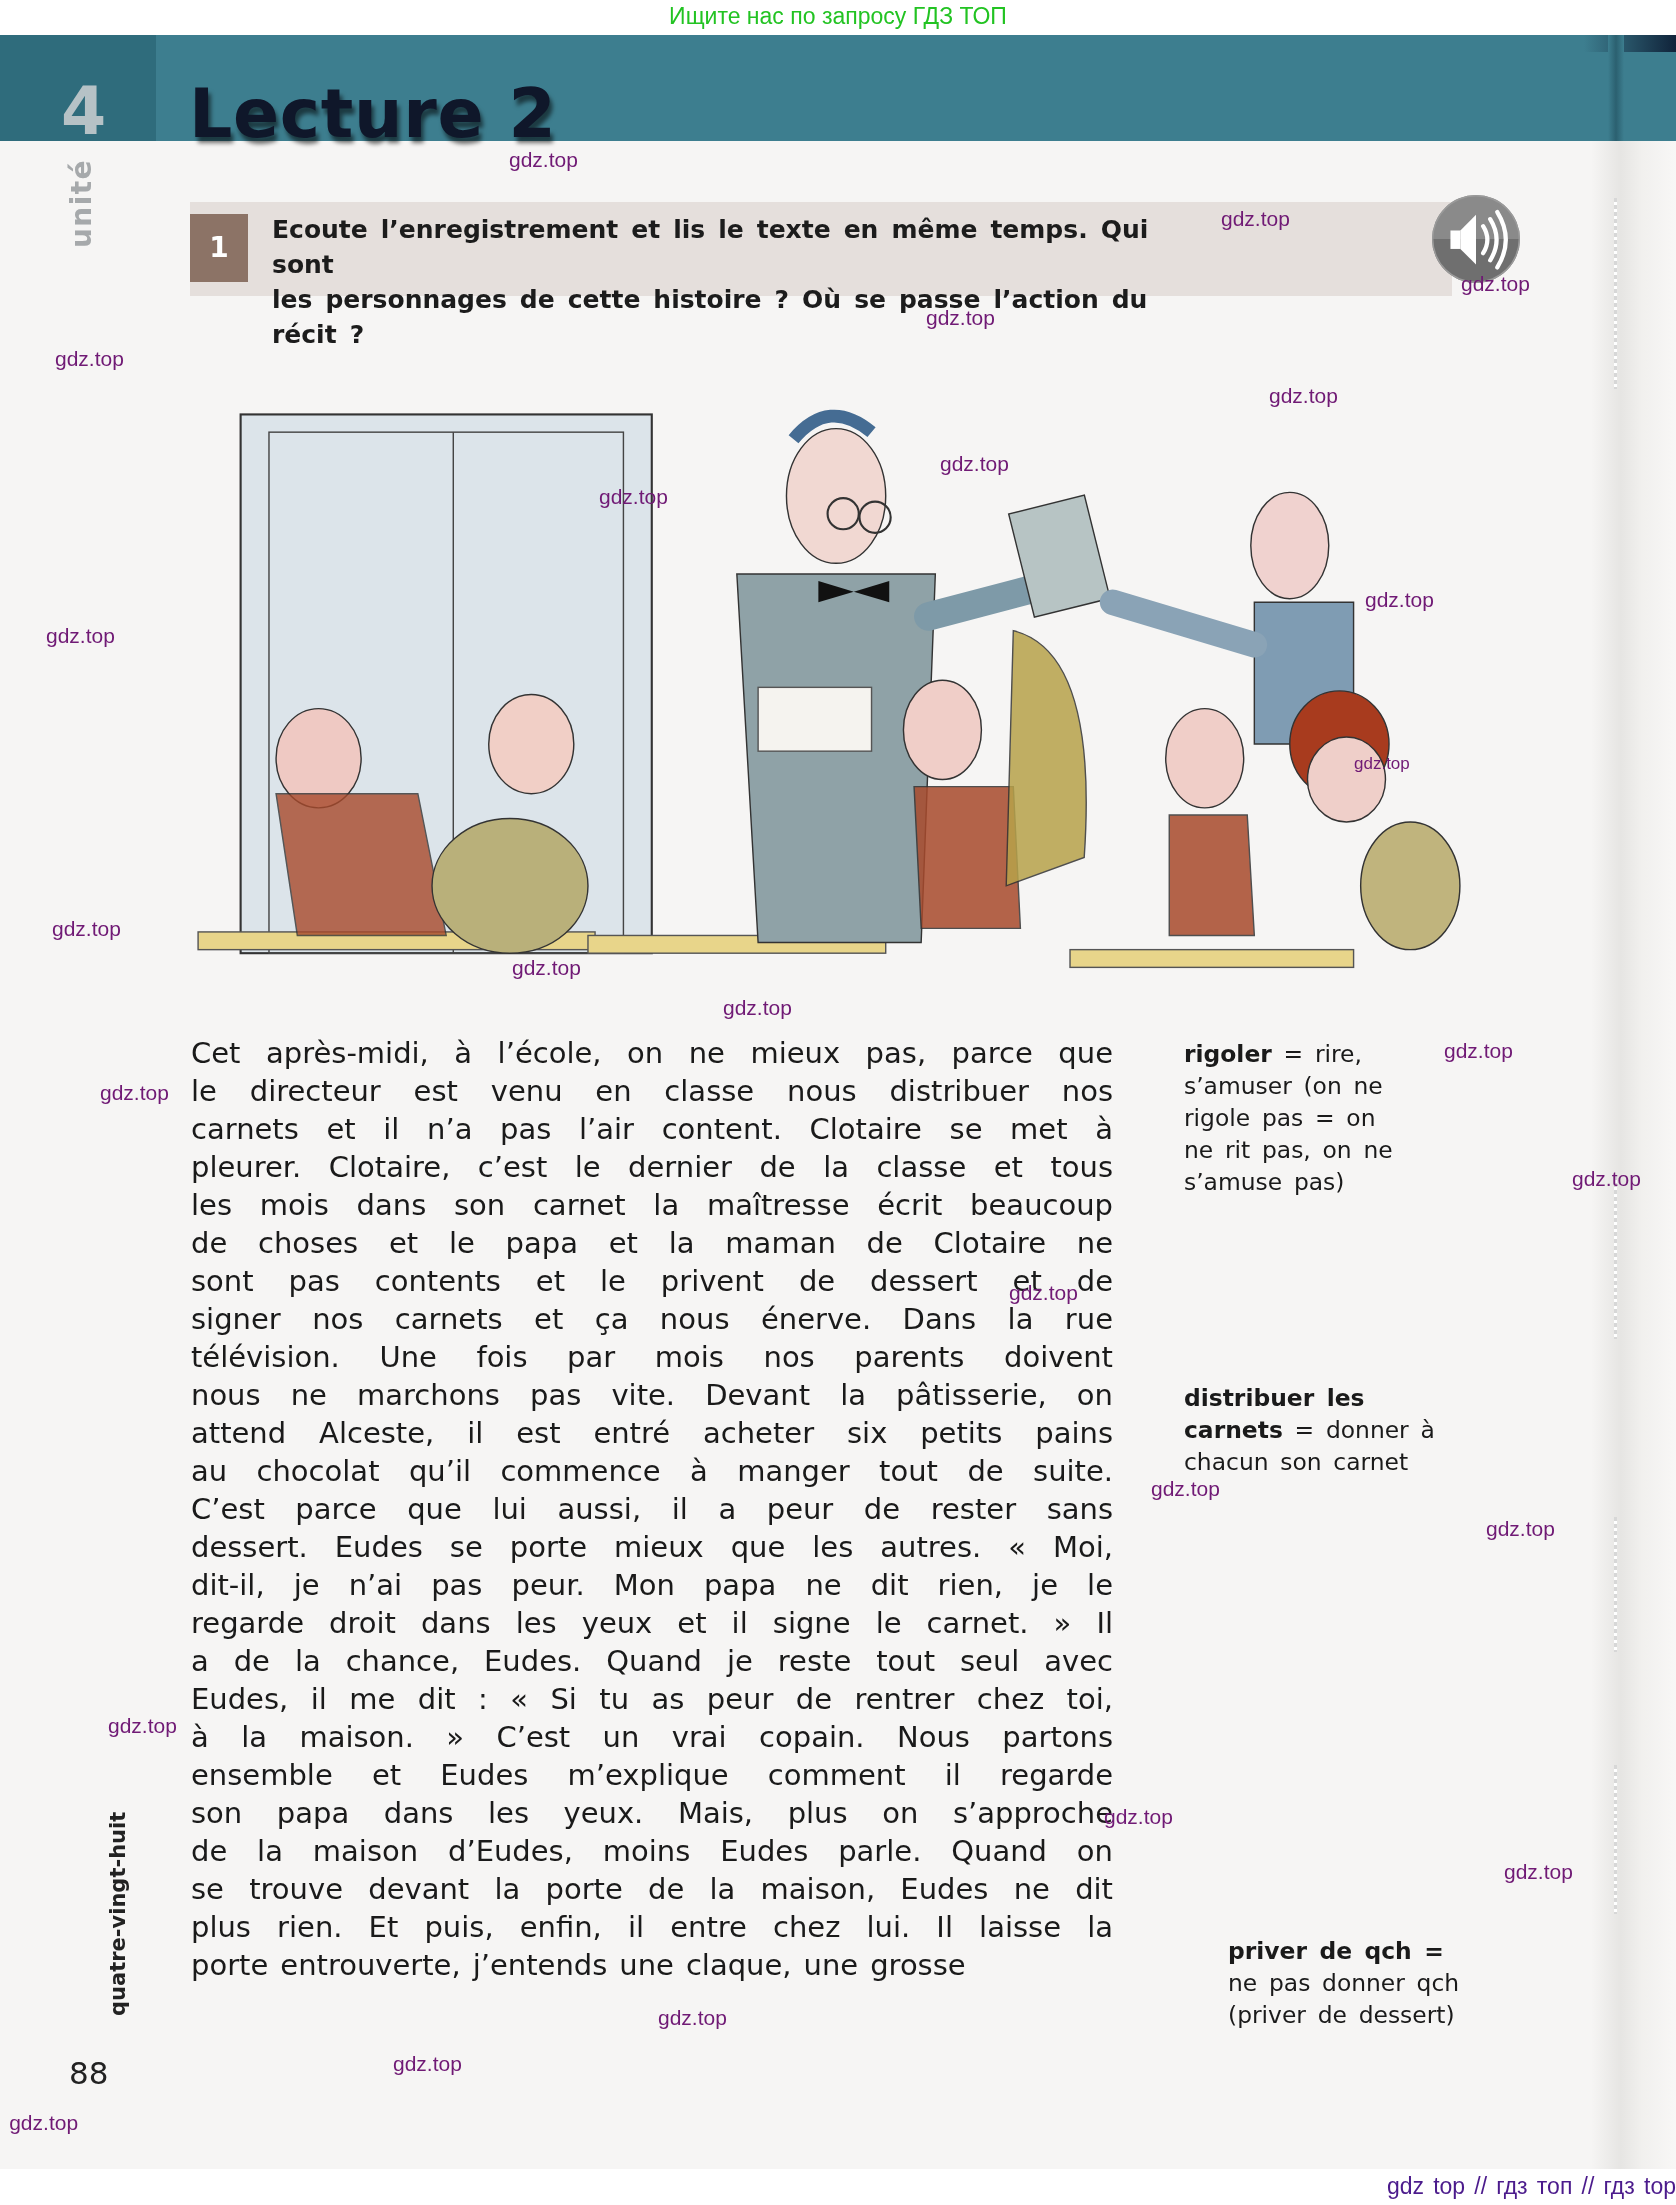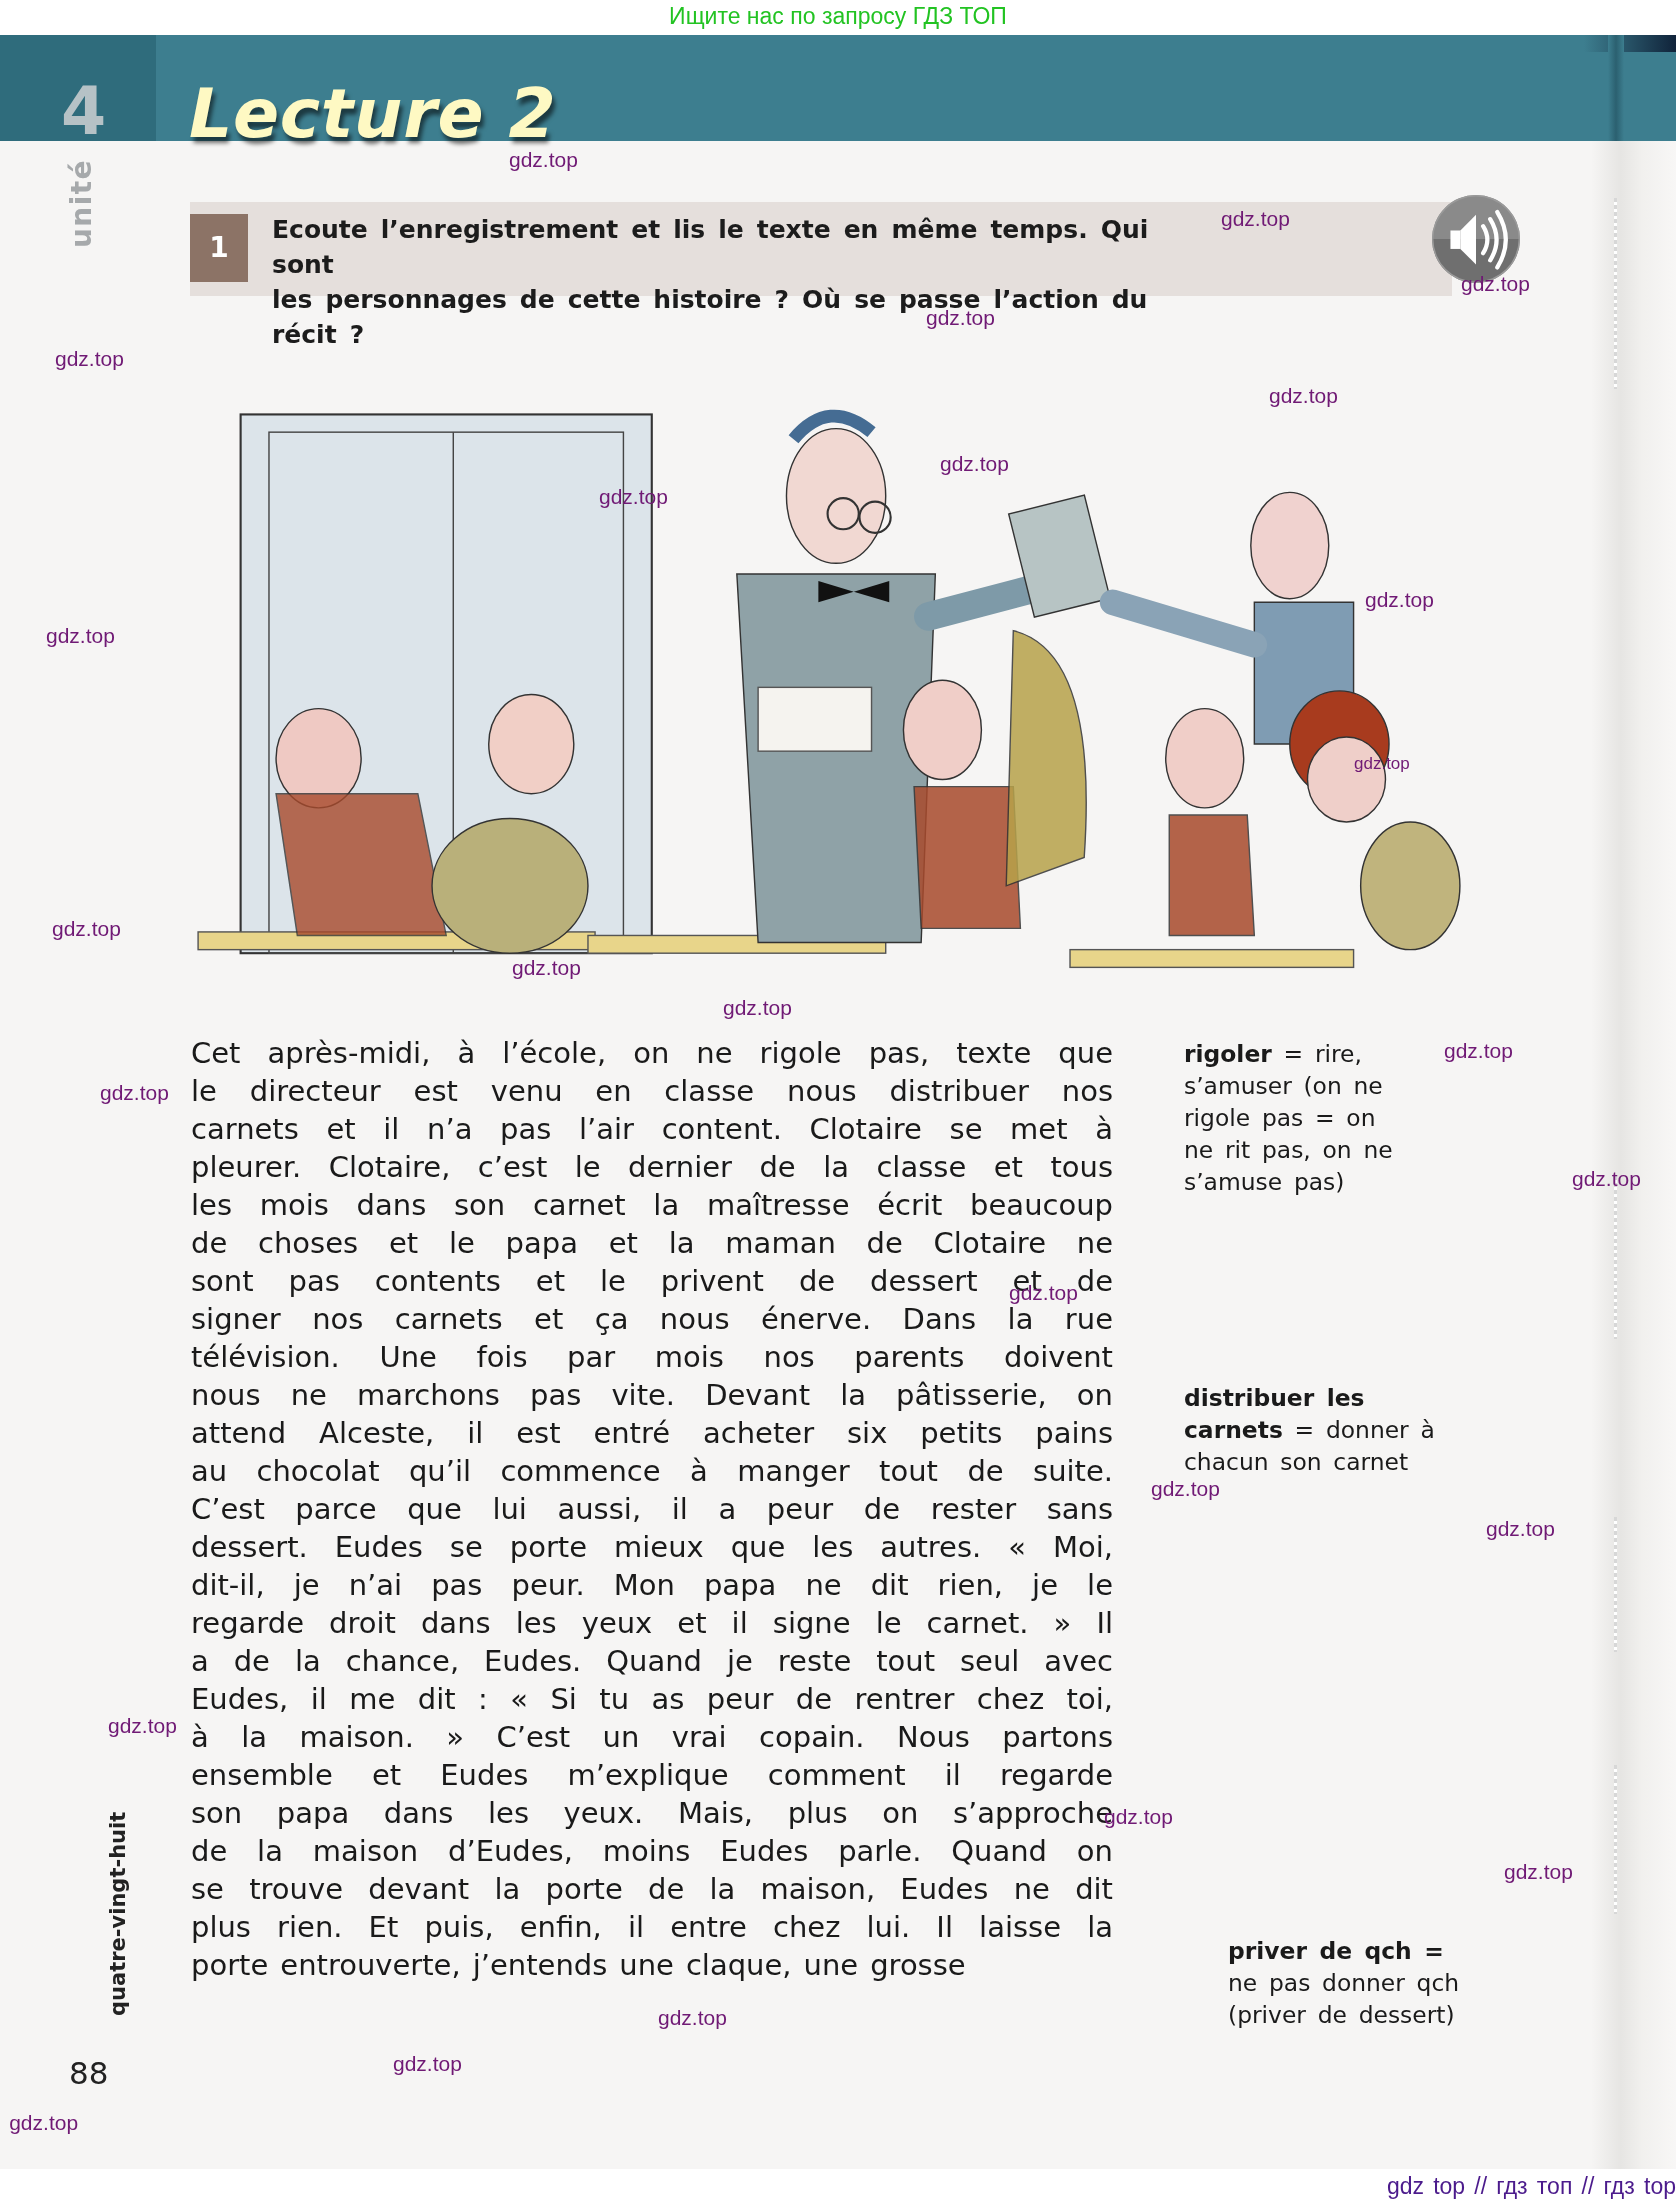--- a/index.html
+++ b/index.html
@@ -41,24 +41,23 @@
   .header-seam {
     position: absolute; left: 1608px; top: 0; width: 15.6px; height: 106px;
     background: linear-gradient(to right, #3d7e8f, #2b6070, #3d7e8f);
   }
   .unit-number {
     position: absolute; left: 61px; top: 44px; font-size: 65px; font-weight: bold;
     color: #b6c2c6; line-height: 1; font-family: "DejaVu Sans", sans-serif;
   }
   .lecture-title {
     position: absolute; left: 189px; top: 45px; font-size: 68px; font-weight: bold;
-    color: #fef9c3; line-height: 1; letter-spacing: 0.7px;
+    color: #0f172a; line-height: 1; letter-spacing: 0.7px;
     text-shadow: 2.8px 5.7px 4.3px rgba(0,0,0,0.55);
     font-family: "DejaVu Sans", sans-serif;
-    font-style: italic;
   }
   .unite-label {
     position: absolute; left: 65px; top: 213px;
     transform-origin: left top; transform: rotate(-90deg);
     font-size: 28px; font-weight: bold; color: #a6a9ab; letter-spacing: 1.4px;
   }
   .exercise-box {
     position: absolute; left: 190px; top: 167px; width: 1262px; height: 94px;
     background: #e5dfdc;
   }
@@ -191,21 +190,21 @@
       <path d="M1160 400 Q1280 430 1260 720 L1150 760 Z" fill="#b7a24a" opacity="0.85" stroke="#333" stroke-width="2"></path>
       <ellipse cx="1430" cy="580" rx="55" ry="70" fill="#f0cec8" stroke="#333" stroke-width="2"></ellipse>
       <path d="M1380 660 L1490 660 L1500 830 L1380 830 Z" fill="#a84a2c" opacity="0.85" stroke="#333" stroke-width="2"></path>
       <ellipse cx="1620" cy="560" rx="70" ry="75" fill="#a83b1e" stroke="#333" stroke-width="2"></ellipse>
       <ellipse cx="1630" cy="610" rx="55" ry="60" fill="#efcfc9" stroke="#333" stroke-width="2"></ellipse>
       <ellipse cx="1720" cy="760" rx="70" ry="90" fill="#c0b47d" stroke="#333" stroke-width="2"></ellipse>
     </svg>
   </div>
 
   <div class="story">
-    <span class="line">Cet après-midi, à l’école, on ne rigole pas, texte que</span>
+    <span class="line">Cet après-midi, à l’école, on ne mieux pas, parce que</span>
     <span class="line">le directeur est venu en classe nous distribuer nos</span>
     <span class="line">carnets et il n’a pas l’air content. Clotaire se met à</span>
     <span class="line">pleurer. Clotaire, c’est le dernier de la classe et tous</span>
     <span class="line">les mois dans son carnet la maîtresse écrit beaucoup</span>
     <span class="line">de choses et le papa et la maman de Clotaire ne</span>
     <span class="line">sont pas contents et le privent de dessert et de</span>
     <span class="line">signer nos carnets et ça nous énerve. Dans la rue</span>
     <span class="line">télévision. Une fois par mois nos parents doivent</span>
     <span class="line">nous ne marchons pas vite. Devant la pâtisserie, on</span>
     <span class="line">attend Alceste, il est entré acheter six petits pains</span>

